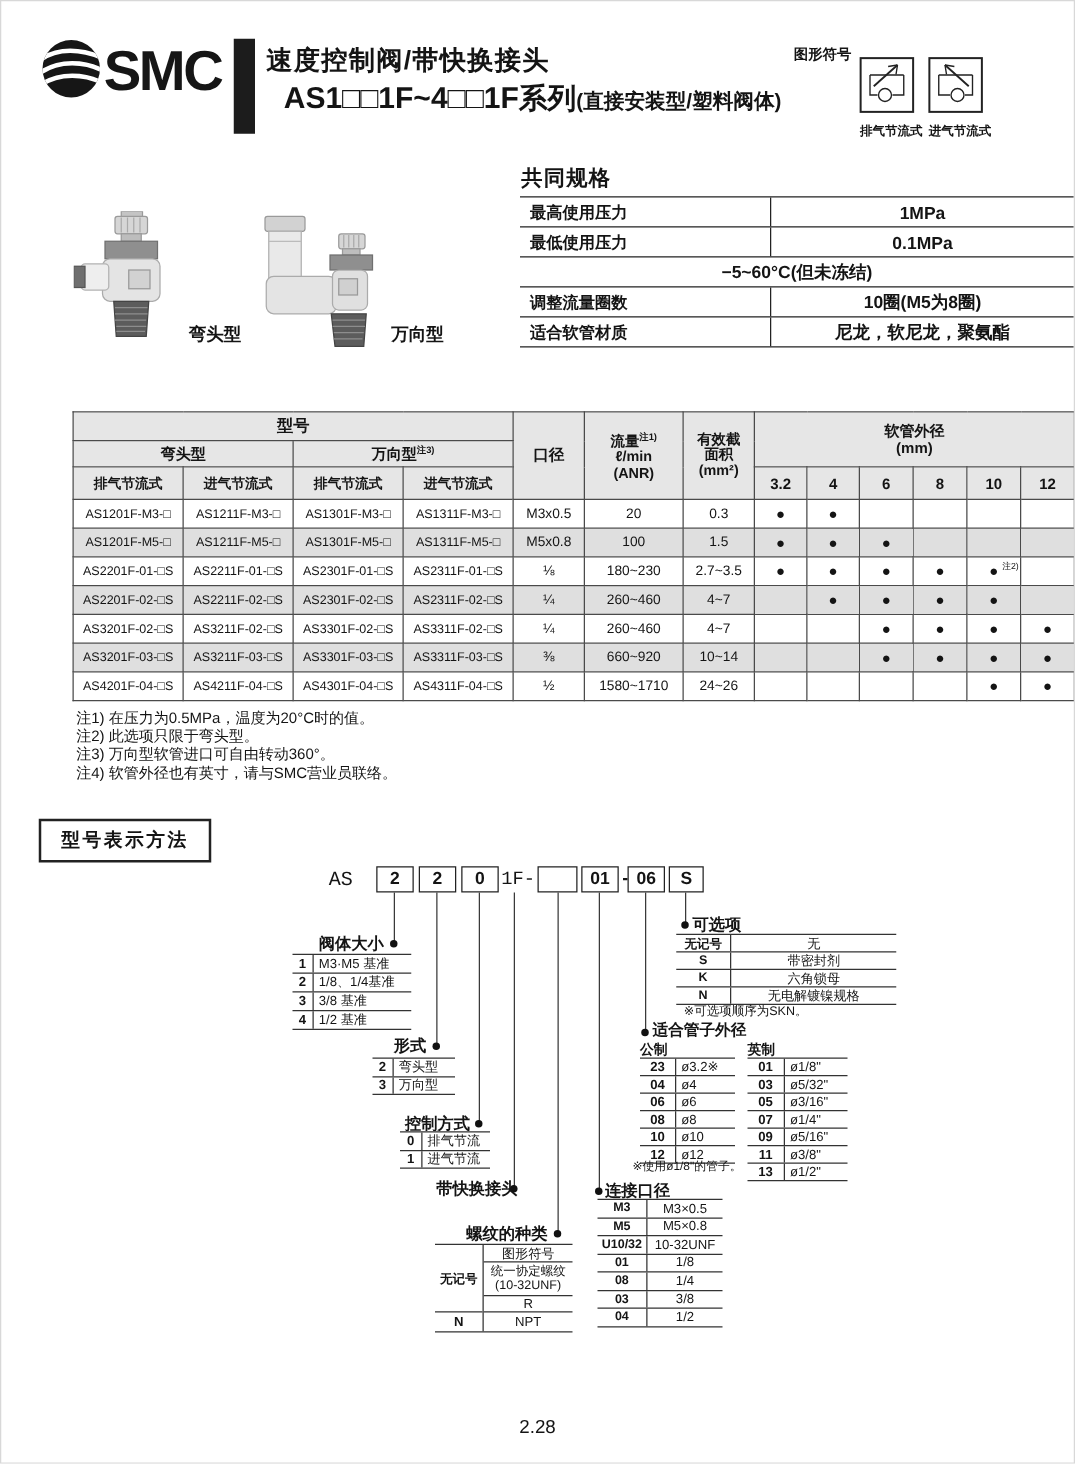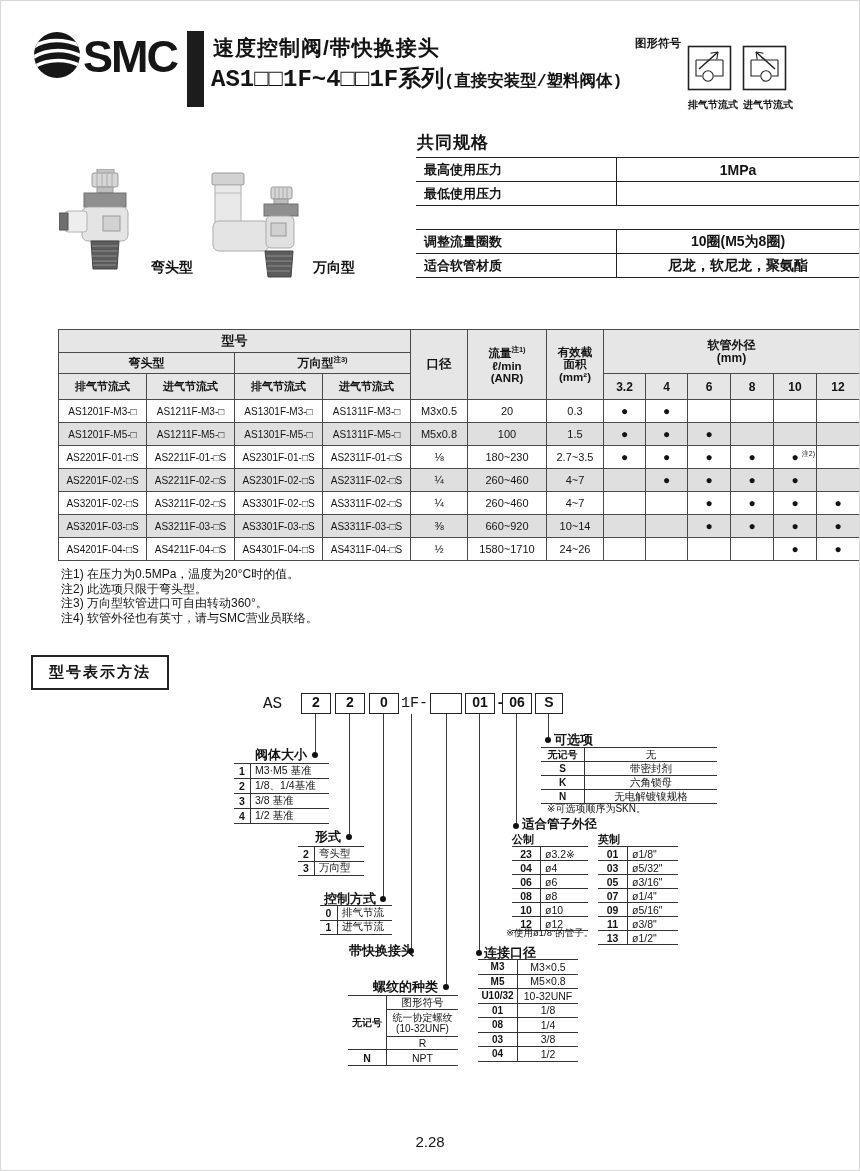--- a/index.html
+++ b/index.html
@@ -2,21 +2,21 @@
 <html><head>
 <meta charset="utf-8">
 <style>
   html,body{margin:0;padding:0;background:#fff;}
   .page{position:relative;width:860px;height:1171px;background:#fff;overflow:hidden;
         font-family:"Liberation Sans","DejaVu Sans",sans-serif;color:#141414;border:1px solid #d8d8d8;box-sizing:border-box;}
   .abs{position:absolute;}
   
   .hbar{position:absolute;left:186px;top:30px;width:17px;height:76px;background:#1c1c1c;}
   .title1{position:absolute;left:212px;top:33px;font-size:21px;font-weight:bold;letter-spacing:1px;}
-  .title2{position:absolute;left:210px;top:62px;white-space:nowrap;font-family:Liberation Mono, monospace;}
+  .title2{position:absolute;left:226px;top:62px;white-space:nowrap;}
   .t2a{font-size:24px;font-weight:600;}
   .t2b{font-size:23px;font-weight:bold;}
   .t2c{font-size:16.5px;font-weight:bold;}
   .sym-title{position:absolute;left:634px;top:35px;font-size:11.5px;font-weight:bold;}
   .sym-lab{position:absolute;top:97px;font-size:10px;font-weight:bold;}
   
   .ph-lab{position:absolute;top:258px;font-size:14px;font-weight:bold;}
   
   .cs-title{position:absolute;left:416px;top:130px;font-size:17px;font-weight:bold;letter-spacing:1px;}
   .cs-table{position:absolute;left:415px;top:156px;width:443px;border-top:1.3px solid #222;}
@@ -156,22 +156,24 @@
   <div class="ph-lab" style="left:312px">万向型</div>
 
   <div class="cs-title">共同规格</div>
   <div class="cs-table">
       <div class="kv-row">
         <div class="kv-key">最高使用压力</div>
         <div class="kv-val">1MPa</div>
       </div>
       <div class="kv-row">
         <div class="kv-key">最低使用压力</div>
-      </div>
-      <div class="kv-row">
+        <div class="kv-val">0.1MPa</div>
+      </div>
+      <div class="kv-row">
+        <div class="kv-val">−5~60°C(但未冻结)</div>
       </div>
       <div class="kv-row">
         <div class="kv-key">调整流量圈数</div>
         <div class="kv-val">10圈(M5为8圈)</div>
       </div>
       <div class="kv-row">
         <div class="kv-key">适合软管材质</div>
         <div class="kv-val">尼龙，软尼龙，聚氨酯</div>
       </div>
     </div>

